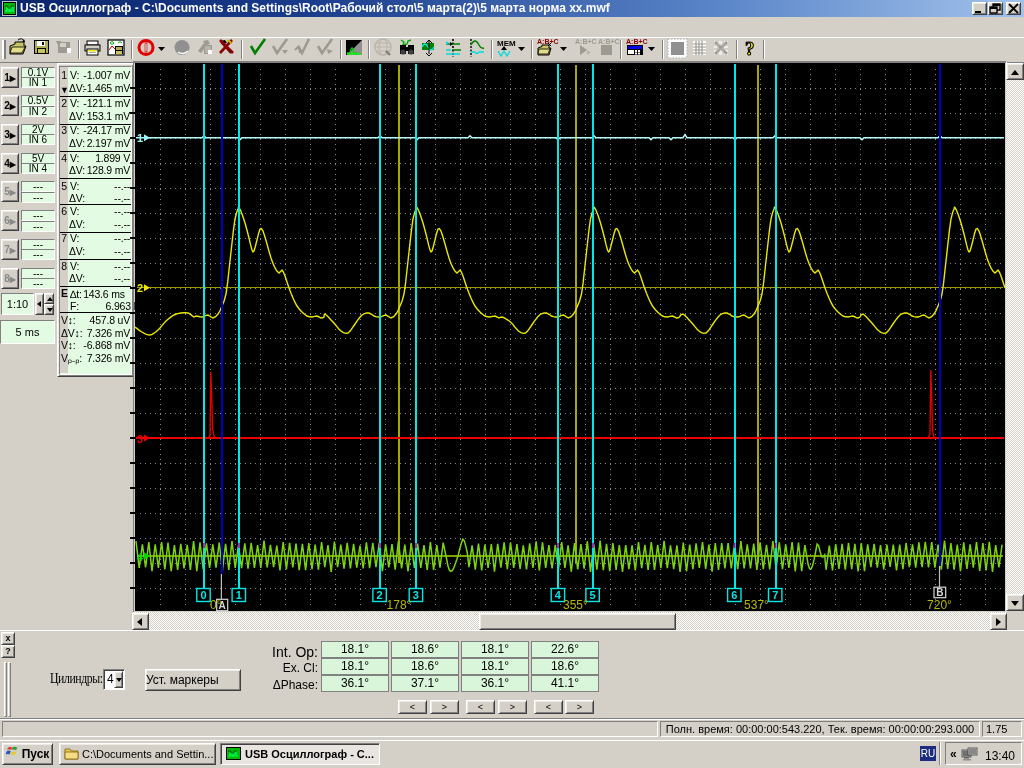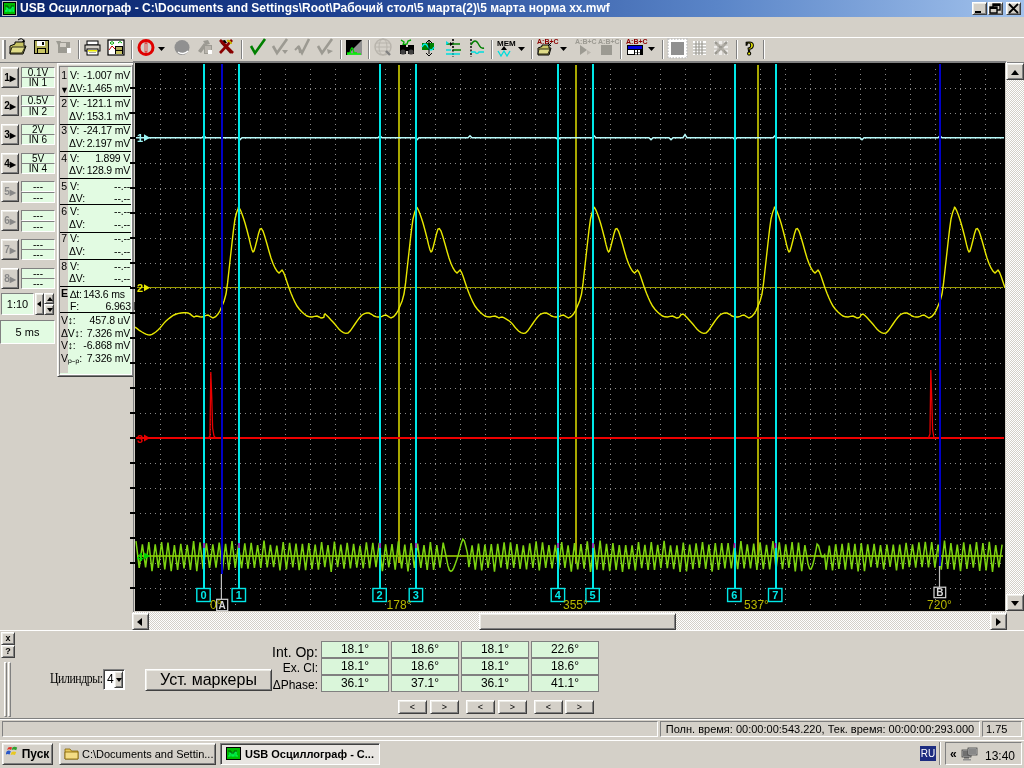--- a/index.html
+++ b/index.html
@@ -442,21 +442,21 @@
 <div class="abs" style="left:0;top:630px;width:1024px;height:88px;background:#d4d0c8;border-top:1px solid #fff"></div>
     <div class="abs btn" style="left:1px;top:632px;width:14px;height:13px;font-size:9px;font-weight:bold;text-align:center;line-height:11px;color:#000">x</div>
     <div class="abs btn" style="left:1px;top:645px;width:14px;height:13px;font-size:9px;font-weight:bold;text-align:center;line-height:11px;color:#000">?</div>
     <div class="abs" style="left:4px;top:662px;width:3px;height:55px;border:1px solid;border-color:#fff #808080 #808080 #fff"></div>
     <div class="abs" style="left:8px;top:662px;width:3px;height:55px;border:1px solid;border-color:#fff #808080 #808080 #fff"></div>
     <div class="abs" style="left:50px;top:671px;font-family:'Liberation Serif',serif;font-size:14px;letter-spacing:-0.5px;transform:scaleX(0.84);transform-origin:0 0;color:#000">Цилиндры:</div>
     <div class="abs" style="left:103px;top:669px;width:22px;height:21px;background:#fff;border:1px solid;border-color:#808080 #fff #fff #808080;box-shadow:inset 1px 1px 0 #404040"></div>
     <div class="abs" style="left:107px;top:672px;font-size:12px;color:#000">4</div>
     <div class="abs btn" style="left:114px;top:671px;width:9px;height:17px"></div>
     <div class="abs" style="left:116px;top:678px;width:0;height:0;border-left:3px solid transparent;border-right:3px solid transparent;border-top:4px solid #000"></div>
-    <div class="abs btn" style="left:145px;top:669px;width:127px;height:22px;font-size:16px;text-align:center;line-height:20px;color:#000">Уст. маркеры</div>
+    <div class="abs btn" style="left:145px;top:669px;width:96px;height:22px;font-size:12px;text-align:left;line-height:20px;color:#000">Уст. маркеры</div>
     <div class="abs" style="left:258px;top:644px;width:60px;font-size:14px;color:#000000;text-align:right">Int. Op:</div>
     <div class="abs" style="left:258px;top:661px;width:60px;font-size:12px;color:#000;text-align:right">Ex. Cl:</div>
     <div class="abs" style="left:258px;top:678px;width:60px;font-size:12px;color:#000;text-align:right">ΔPhase:</div>
     <div class="abs" style="left:321px;top:641px;width:68px;height:17px;background:#daf6da;border:1px solid #808080;font-size:12px;color:#000;text-align:center;line-height:15px">18.1°</div>
     <div class="abs" style="left:391px;top:641px;width:68px;height:17px;background:#daf6da;border:1px solid #808080;font-size:12px;color:#000;text-align:center;line-height:15px">18.6°</div>
     <div class="abs" style="left:461px;top:641px;width:68px;height:17px;background:#daf6da;border:1px solid #808080;font-size:12px;color:#000;text-align:center;line-height:15px">18.1°</div>
     <div class="abs" style="left:531px;top:641px;width:68px;height:17px;background:#daf6da;border:1px solid #808080;font-size:12px;color:#000;text-align:center;line-height:15px">22.6°</div>
     <div class="abs" style="left:321px;top:658px;width:68px;height:17px;background:#daf6da;border:1px solid #808080;font-size:12px;color:#000;text-align:center;line-height:15px">18.1°</div>
     <div class="abs" style="left:391px;top:658px;width:68px;height:17px;background:#daf6da;border:1px solid #808080;font-size:12px;color:#000;text-align:center;line-height:15px">18.6°</div>
     <div class="abs" style="left:461px;top:658px;width:68px;height:17px;background:#daf6da;border:1px solid #808080;font-size:12px;color:#000;text-align:center;line-height:15px">18.1°</div>

